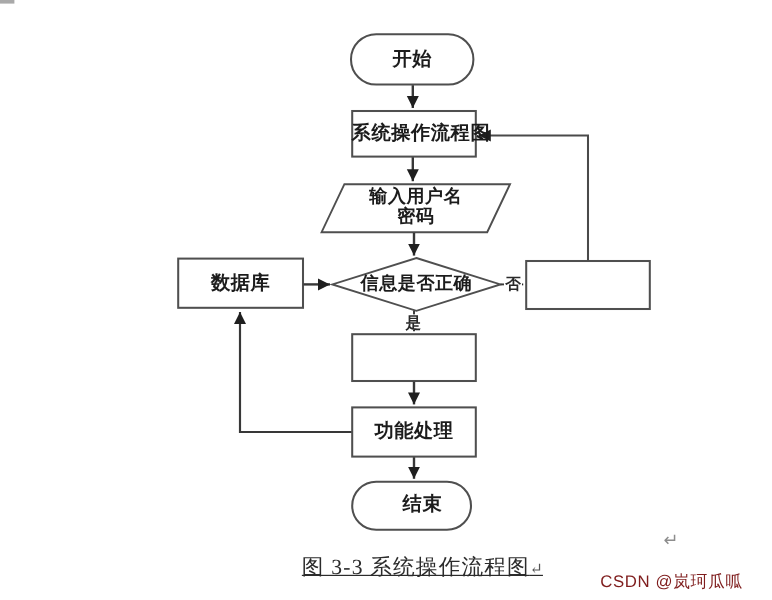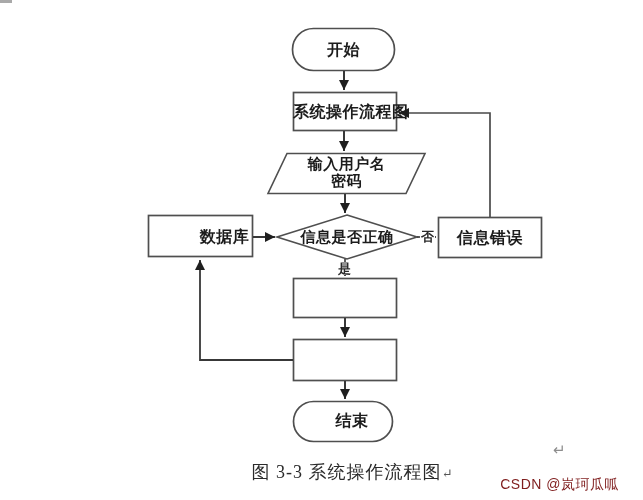--- a/index.html
+++ b/index.html
@@ -42,20 +42,21 @@
   #caption {
     position: absolute;
     left: 232px;
     top: 460px;
     width: 240px;
     text-align: center;
     font-size: 18px;
     color: #2b2b2b;
     letter-spacing: 1px;
     white-space: nowrap;
+    text-decoration: underline;
   }
   #caption .return-mark {
     font-size: 13px;
     color: #555555;
     letter-spacing: 0;
   }
   #stray-return {
     position: absolute;
     left: 553px;
     top: 441px;
@@ -137,25 +138,25 @@
   </svg>
 
   <div class="node-label" style="left:292px; top:41px; width:103px;">开始</div>
 
   <div class="node-label" style="left:293px; top:103px; width:104px;">系统操作流程图</div>
 
   <div class="node-label" style="left:277px; top:229px; width:140px; font-size:15px;">信息是否正确</div>
 
   <div class="node-label" style="left:268px; top:156px; width:157px; font-size:15px;"><span>输入用户名</span><span class="pl-line2">密码</span></div>
 
-  <div class="node-label" style="left:148px; top:228px; width:105px;margin-left:24px;">数据库</div>
-
-  <div class="node-label" style="left:438px; top:229px; width:104px;">信息错误</div>
+  <div class="node-label" style="left:148px; top:228px; width:105px;">数据库</div>
 
 
+
+  <div class="node-label" style="left:293px; top:351px; width:104px;">功能处理</div>
 
   <div class="node-label" style="left:293px; top:412px; width:118px;">结束</div>
 
   <div class="small-edge-label" style="left:420px; top:230px;">否</div>
 
   <div class="small-edge-label" style="left:337px; top:262px;">是</div>
 
   <div id="caption"><span>图 3-3  系统操作流程图</span><span class="return-mark">↵</span></div>
 
   <div id="stray-return">↵</div>

